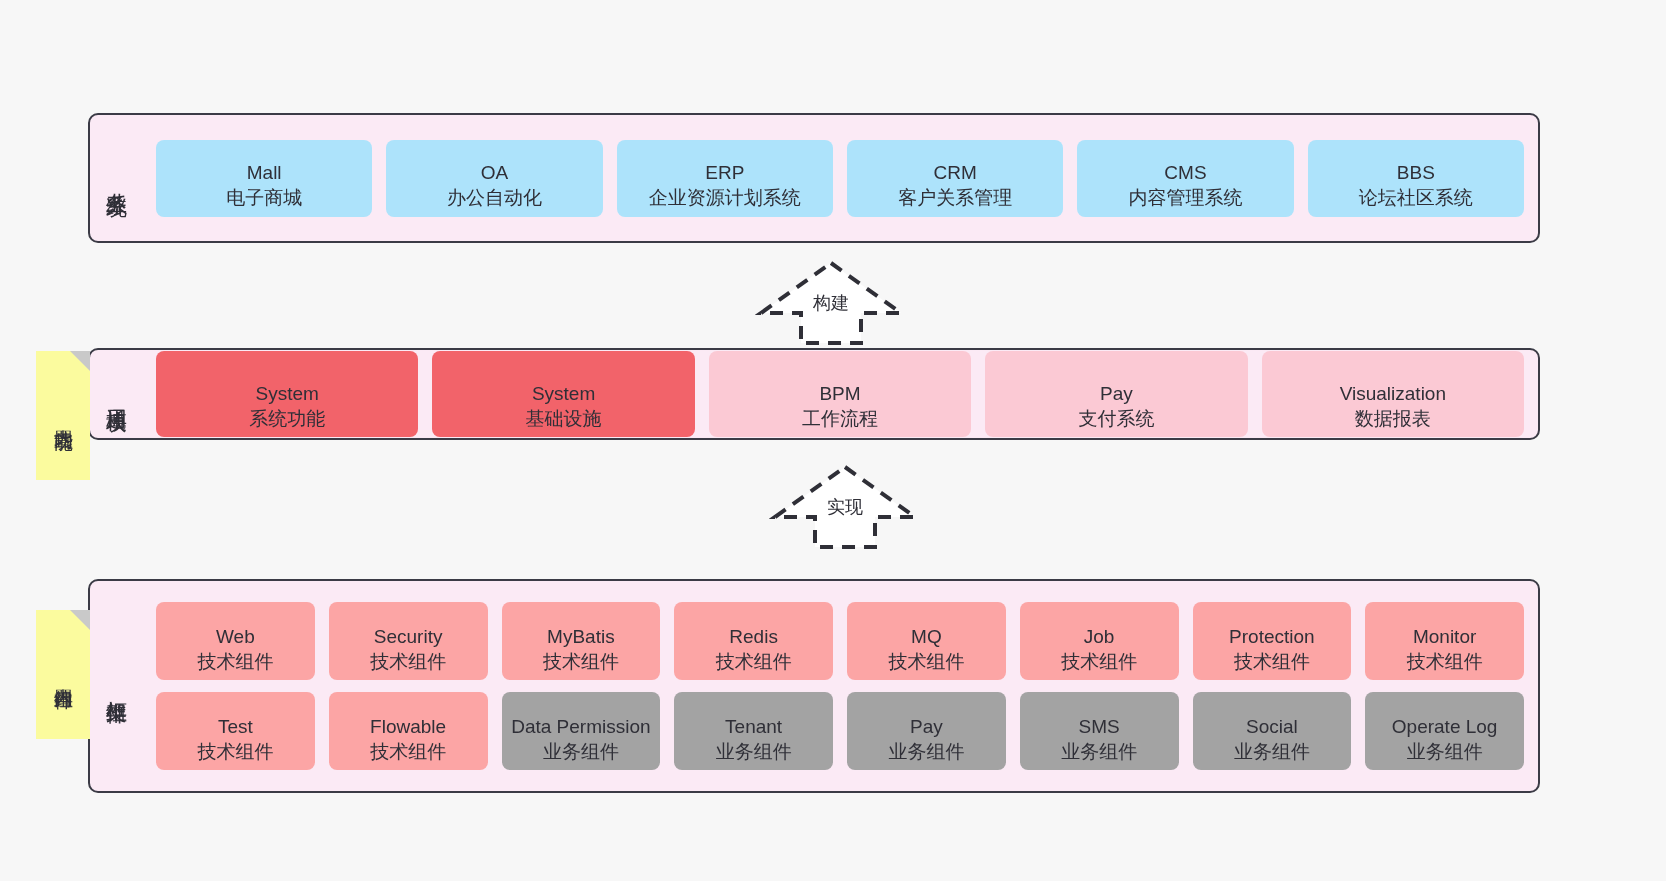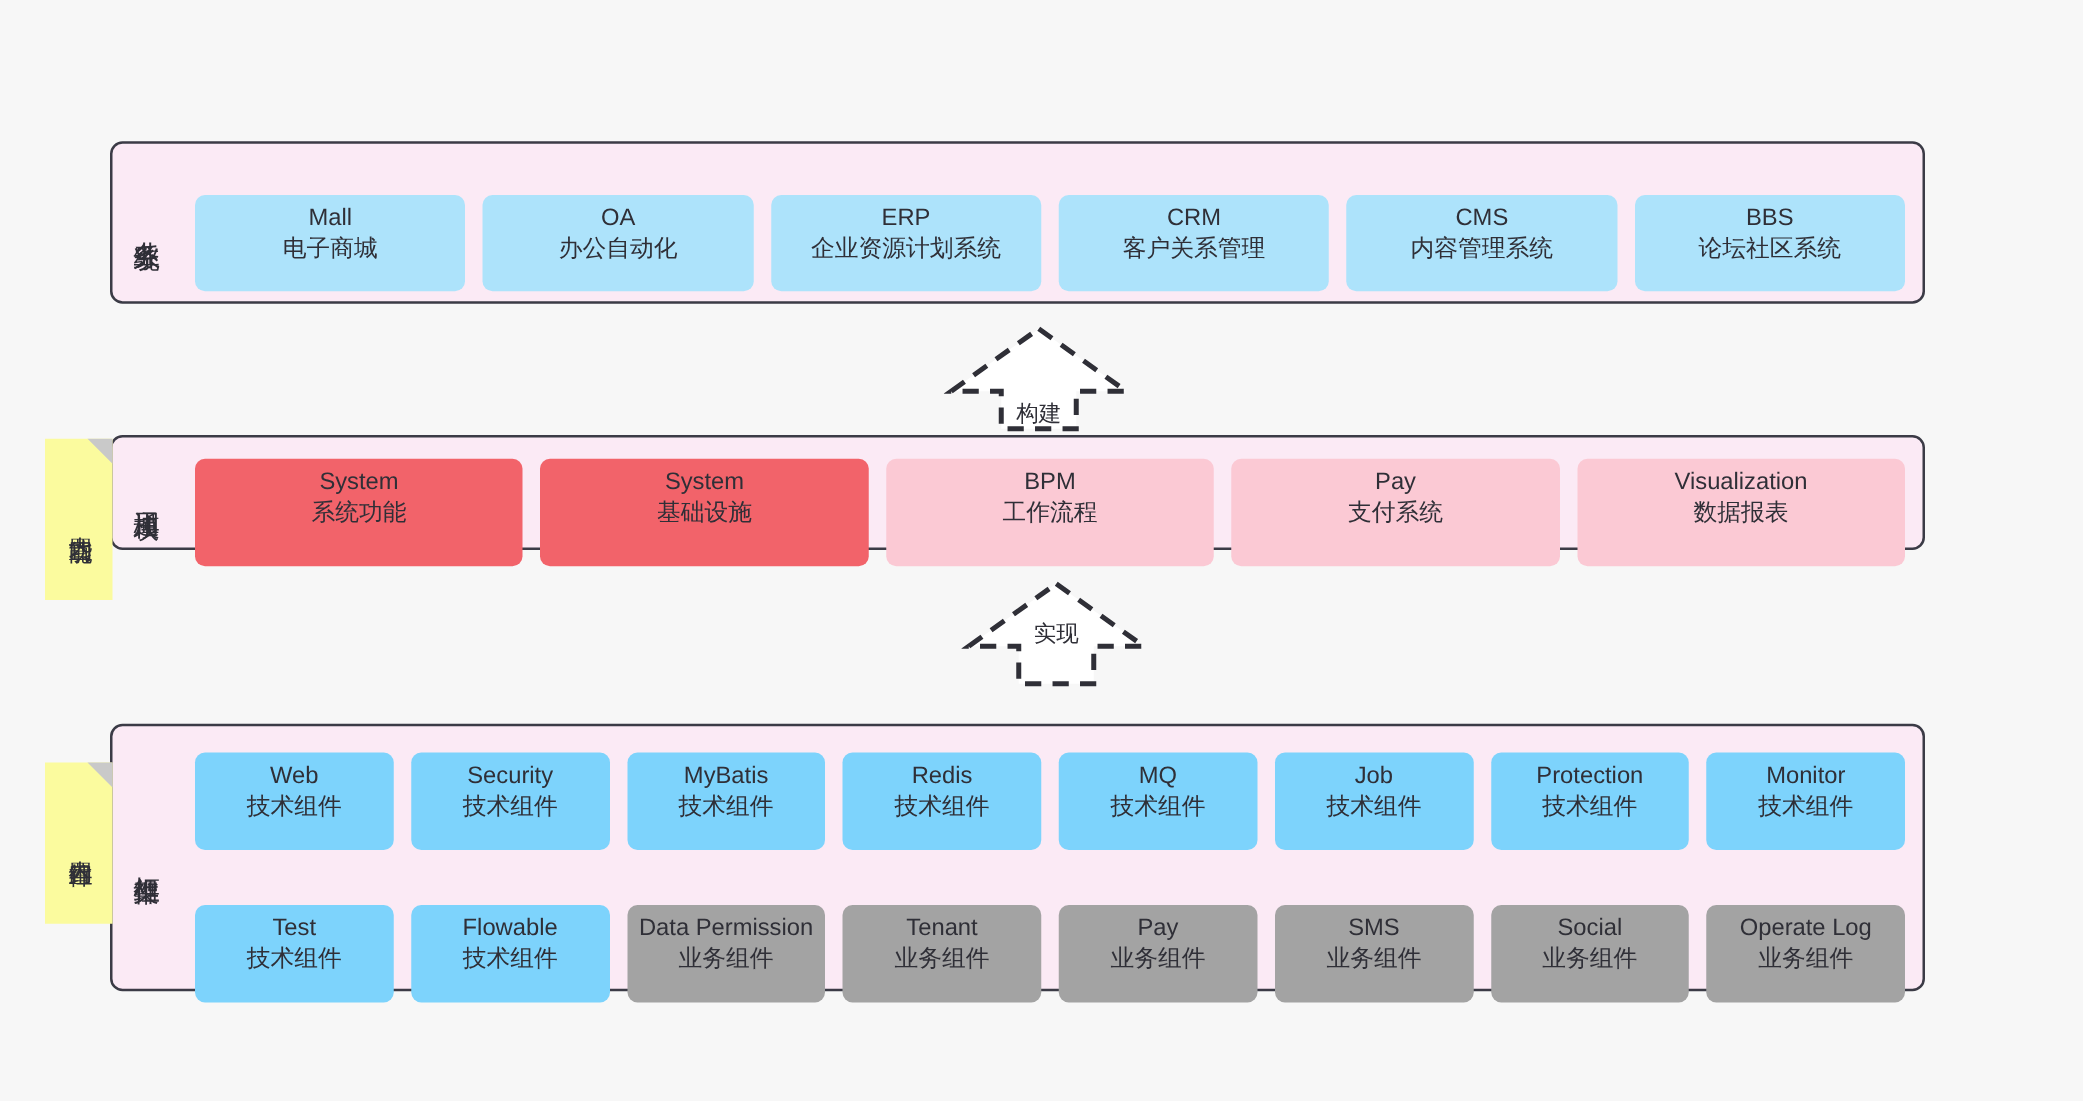--- a/index.html
+++ b/index.html
@@ -63,35 +63,34 @@
 
   
   .card{
     box-sizing:border-box;
     flex:1 1 0;
     min-width:0;
     border-radius:8px;
     display:flex;
     flex-direction:column;
     align-items:center;
-    justify-content:flex-start;
+    justify-content:flex-end;
     text-align:center;
     padding:6px 4px;
     font-size:19px;
     line-height:1.32;
     color:#2f2f37;
-    margin-top:32px;
   }
   .card .en{display:block;}
   .card .cn{display:block;}
 
   .card.blue{background:#ade3fb;height:77px;}
   .card.red{background:#f2636a;height:86px;}
   .card.pink{background:#fbc9d4;height:86px;}
-  .card.green{background:#7dd3fc;height:78px;}
+  .card.green{background:#fca5a5;height:78px;}
   .card.lgreen{background:#a3a3a3;height:78px;}
 
   
   #layer-business{left:88px;top:113px;width:1452px;height:130px;}
   #layer-common  {left:88px;top:348px;width:1452px;height:92px;}
   #layer-framework{left:88px;top:579px;width:1452px;height:214px;}
 
   
   .note{
     position:absolute;
@@ -124,21 +123,21 @@
   .arrow-wrap{position:absolute;}
   .arrow-label{
     position:absolute;
     left:0;right:0;
     text-align:center;
     font-size:18px;
     color:#2f2f37;
     pointer-events:none;
   }
   #arrow-build{left:755px;top:257px;width:152px;height:90px;}
-  #arrow-build .arrow-label{top:34px;margin-top:28px;}
+  #arrow-build .arrow-label{top:34px;}
   #arrow-impl{left:769px;top:461px;width:152px;height:90px;}
   #arrow-impl .arrow-label{top:34px;}
 </style>
 </head>
 <body>
 
 <div class="canvas">
 
   <div class="layer" id="layer-business">
     <div class="layer-title">业务系统</div>

